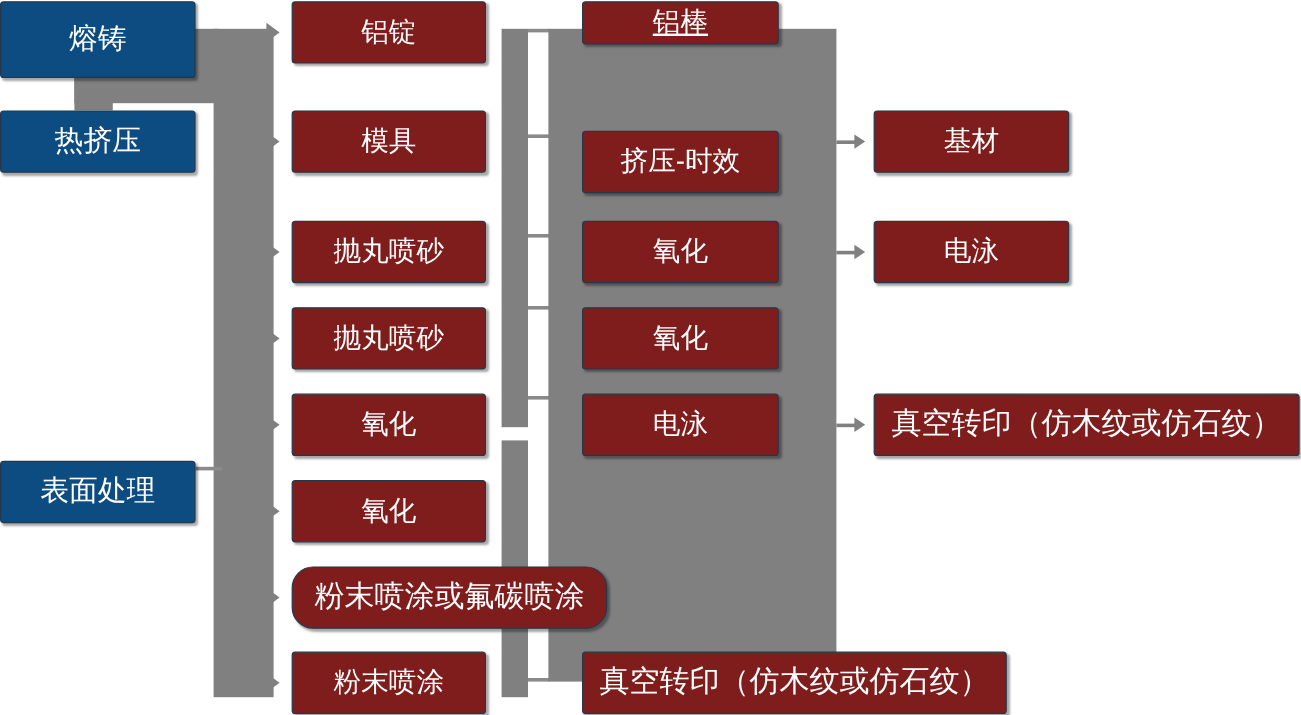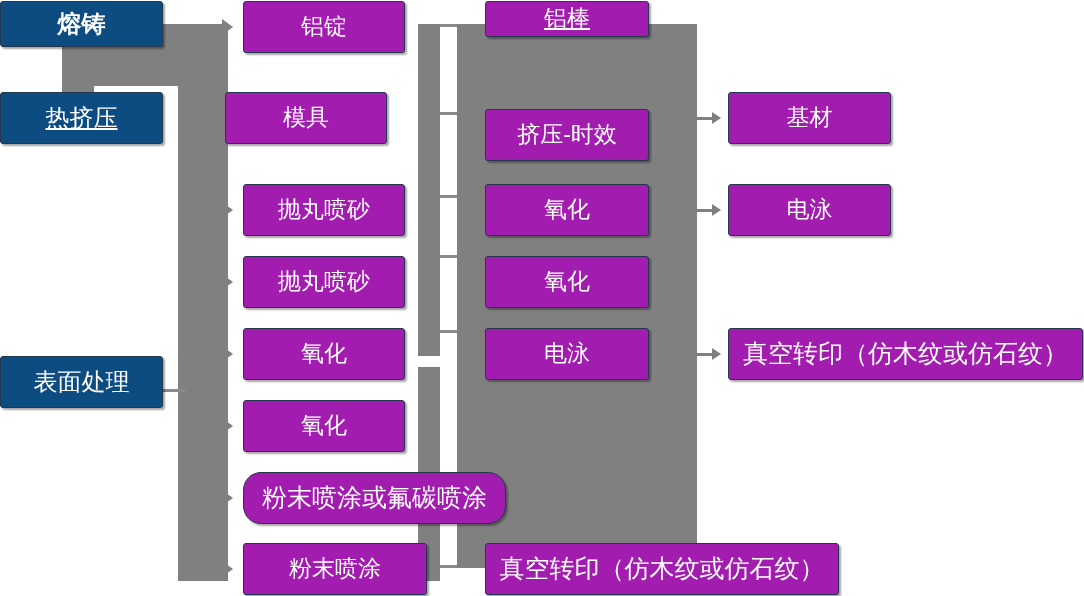--- a/index.html
+++ b/index.html
@@ -66,21 +66,21 @@
     color: #ffffff;
     border: 1px solid #24384d;
     border-radius: 3px;
     z-index: 5;
     box-shadow: 2px 2px 2px rgba(0,0,0,0.35);
     text-align: center;
     line-height: 1.1;
     white-space: nowrap;
   }
   .box.dark  { background: #0d4c81; }
-  .box.light { background: #a21caf; }
+  .box.light { background: #7f1d1d; }
 
   .f24 { font-size: 24px; }
   .f23 { font-size: 23px; }
   .f22 { font-size: 25px; }
 </style>
 </head>
 <body>
 
 <div id="canvas">
 
@@ -116,31 +116,31 @@
   <div class="arrow-stem" style="left:697px; top:117px; width:16px;"></div>
   <div class="arrow-sm" style="left:712px; top:112px;"></div>
 
   <div class="arrow-stem" style="left:697px; top:209px; width:16px;"></div>
   <div class="arrow-sm" style="left:712px; top:204px;"></div>
 
   <div class="arrow-stem" style="left:697px; top:353px; width:16px;"></div>
   <div class="arrow-sm" style="left:712px; top:348px;"></div>
 
   <div id="boxes">
-      <div class="box dark f24" style="left: 0px; top: 1px; width: 163px; height: 46px; font-weight: bold;">熔铸</div>
-      <div class="box dark f24" style="left: 0px; top: 92px; width: 163px; height: 52px; text-decoration: underline;">热挤压</div>
-      <div class="box dark f24" style="left: 0px; top: 356px; width: 163px; height: 52px;">表面处理</div>
+      <div class="box dark f24" style="left: 0px; top: 1px; width: 163px; height: 64px;">熔铸</div>
+      <div class="box dark f24" style="left: 0px; top: 92px; width: 163px; height: 52px;">热挤压</div>
+      <div class="box dark f24" style="left: 0px; top: 384px; width: 163px; height: 52px;">表面处理</div>
       <div class="box light f23" style="left: 243px; top: 1px; width: 162px; height: 52px;">铝锭</div>
-      <div class="box light f23" style="left: 225px; top: 92px; width: 162px; height: 52px; text-align: center;">模具</div>
+      <div class="box light f23" style="left: 243px; top: 92px; width: 162px; height: 52px; text-align: center;">模具</div>
       <div class="box light f23" style="left: 243px; top: 184px; width: 162px; height: 52px;">抛丸喷砂</div>
       <div class="box light f23" style="left: 243px; top: 256px; width: 162px; height: 52px;">抛丸喷砂</div>
       <div class="box light f23" style="left: 243px; top: 328px; width: 162px; height: 52px;">氧化</div>
       <div class="box light f23" style="left: 243px; top: 400px; width: 162px; height: 52px;">氧化</div>
       <div class="box light f22" style="left: 243px; top: 472px; width: 263px; height: 52px; border-radius: 18px;">粉末喷涂或氟碳喷涂</div>
-      <div class="box light f23" style="left: 243px; top: 543px; width: 184px; height: 52px;">粉末喷涂</div>
+      <div class="box light f23" style="left: 243px; top: 543px; width: 162px; height: 52px;">粉末喷涂</div>
       <div class="box light f23" style="left: 485px; top: 1px; width: 164px; height: 36px; text-decoration: underline;">铝棒</div>
       <div class="box light f23" style="left: 485px; top: 92px; width: 164px; height: 52px; margin-top: 17px;">挤压-时效</div>
       <div class="box light f23" style="left: 485px; top: 184px; width: 164px; height: 52px;">氧化</div>
       <div class="box light f23" style="left: 485px; top: 256px; width: 164px; height: 52px;">氧化</div>
       <div class="box light f23" style="left: 485px; top: 328px; width: 164px; height: 52px;">电泳</div>
       <div class="box light f22" style="left: 485px; top: 543px; width: 354px; height: 52px;">真空转印（仿木纹或仿石纹）</div>
       <div class="box light f23" style="left: 728px; top: 92px; width: 163px; height: 52px;">基材</div>
       <div class="box light f23" style="left: 728px; top: 184px; width: 163px; height: 52px;">电泳</div>
       <div class="box light f22" style="left: 728px; top: 328px; width: 355px; height: 52px;">真空转印（仿木纹或仿石纹）</div>
     </div>

